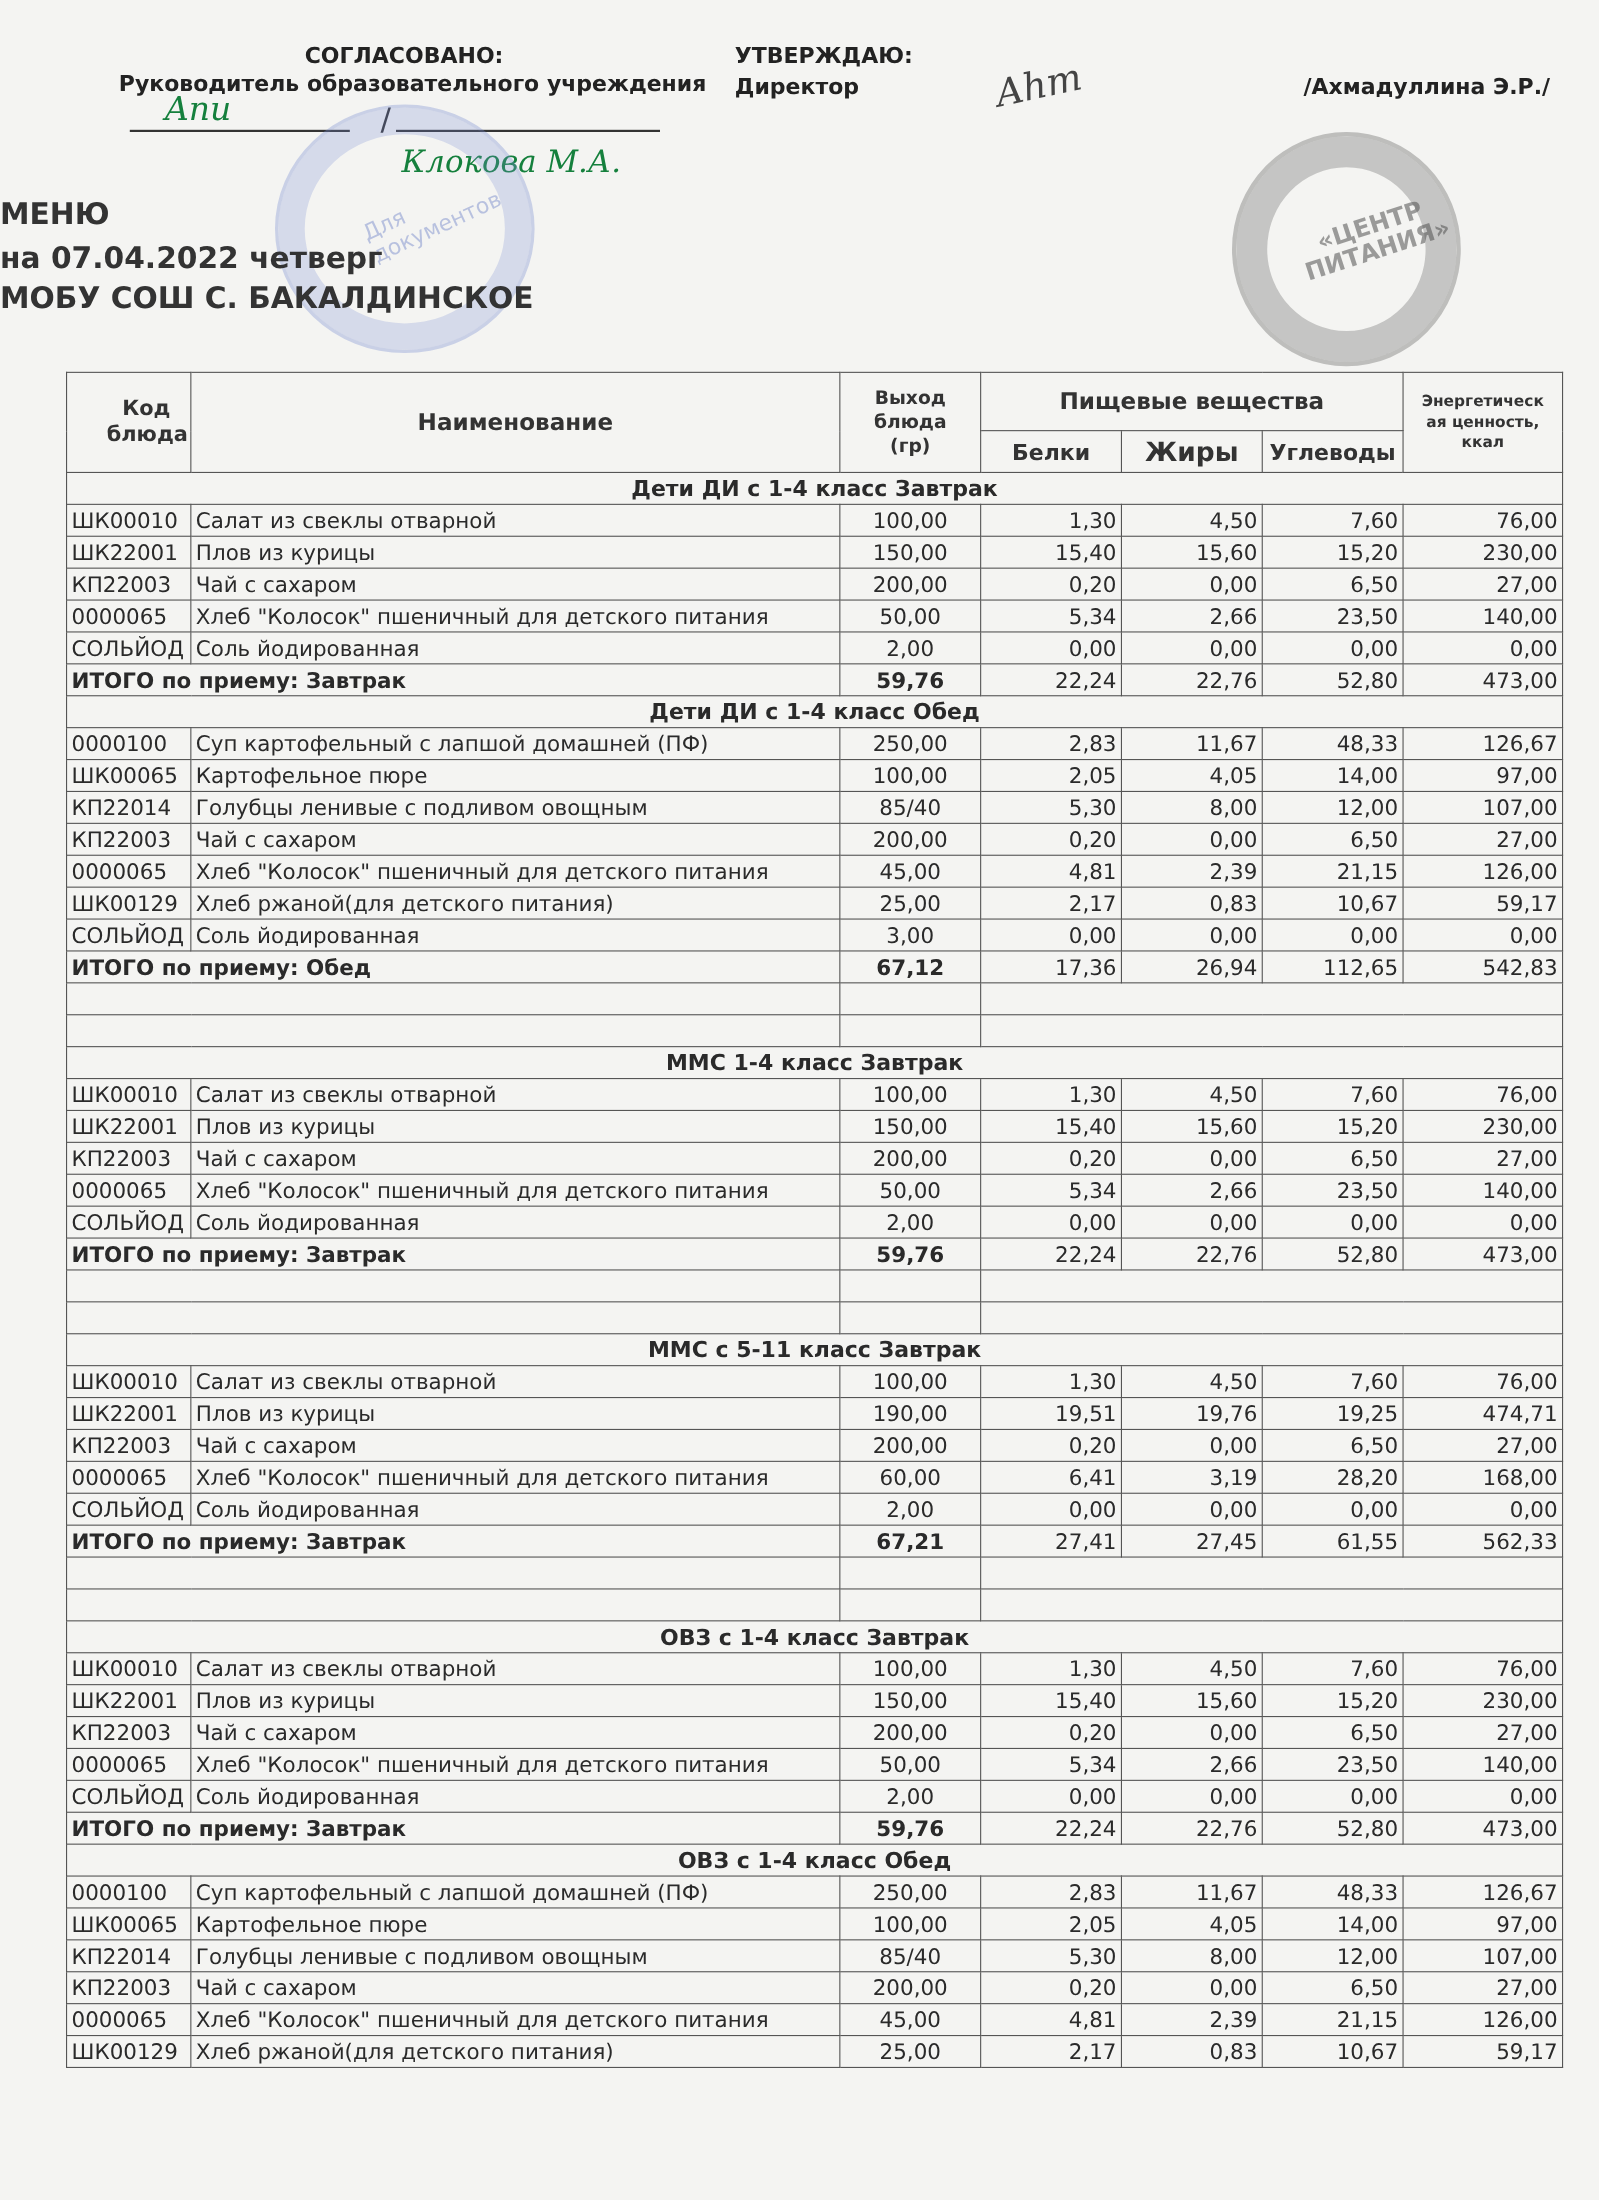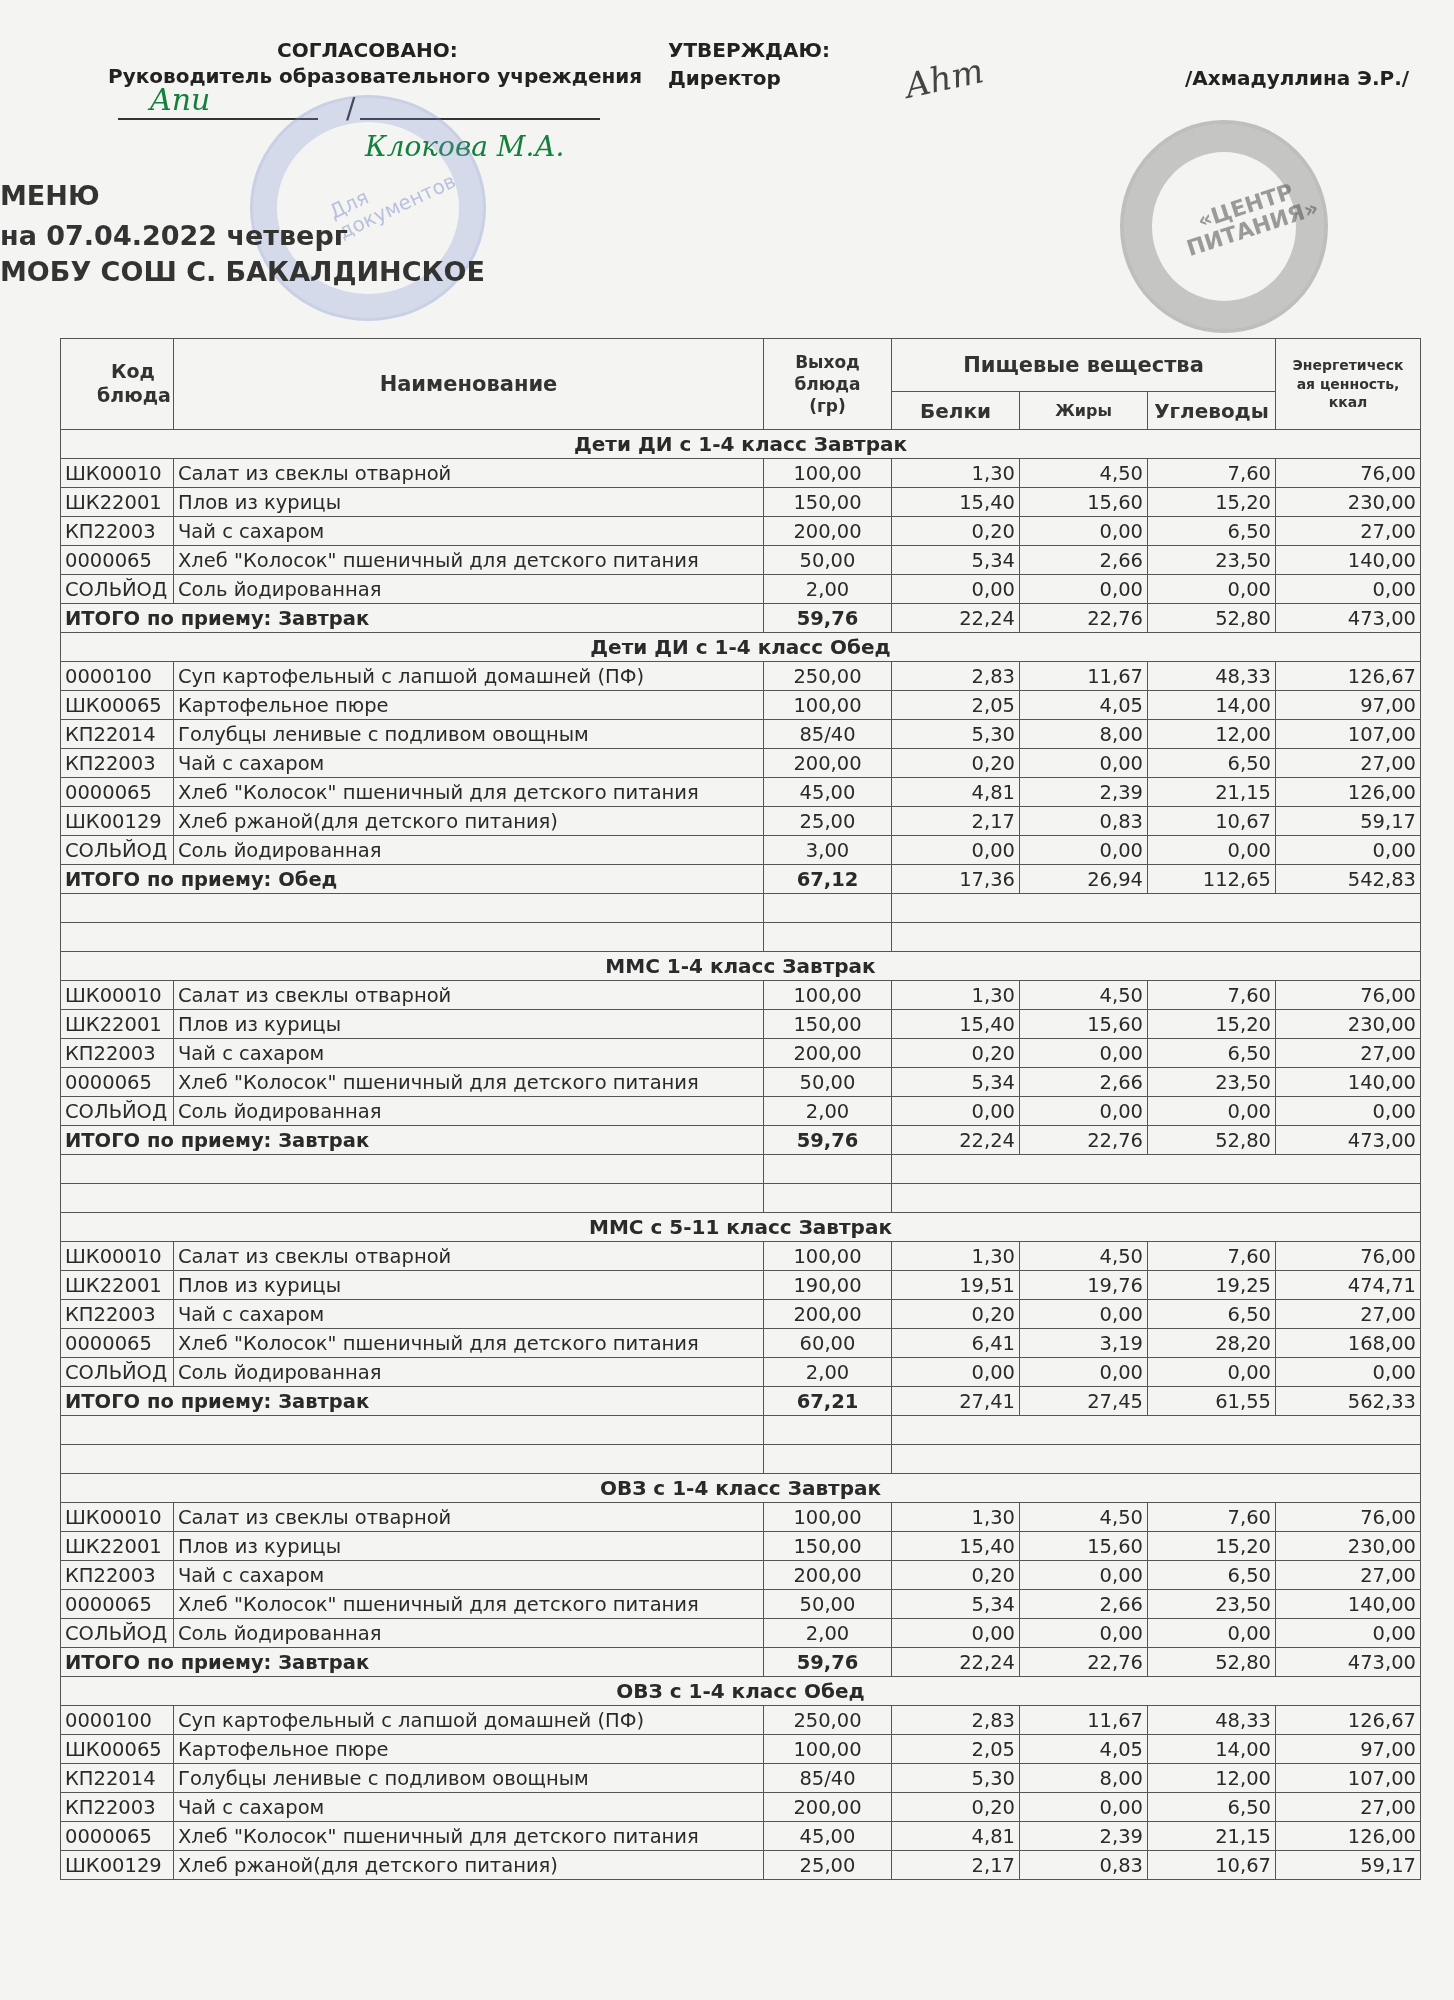--- a/index.html
+++ b/index.html
@@ -84,21 +84,21 @@
   <thead>
     <tr>
       <th rowspan="2" style="height:90px; font-size:19px; line-height:1.25;padding-left:36px;"><span>Код</span><br><span>блюда</span></th>
       <th rowspan="2" class="th-big">Наименование</th>
       <th rowspan="2" style="font-size:17px; line-height:1.3;"><span>Выход</span><br><span>блюда</span><br><span>(гр)</span></th>
       <th colspan="3" style="font-size:21px; height:40px;">Пищевые вещества</th>
       <th rowspan="2" class="th-small"><span>Энергетическ</span><br><span>ая ценность,</span><br><span>ккал</span></th>
     </tr>
     <tr>
       <th style="font-size:20px;">Белки</th>
-      <th style="font-size:16px;">Жиры</th>
+      <th style="font-size:24px;">Жиры</th>
       <th style="font-size:20px;">Углеводы</th>
     </tr>
   </thead>
   <tbody id="tbody">
       <tr class="sec">
         <td colspan="7">Дети ДИ с 1-4 класс Завтрак</td>
       </tr>
       <tr>
         <td class="">ШК00010</td>
         <td class="">Салат из свеклы отварной</td>

